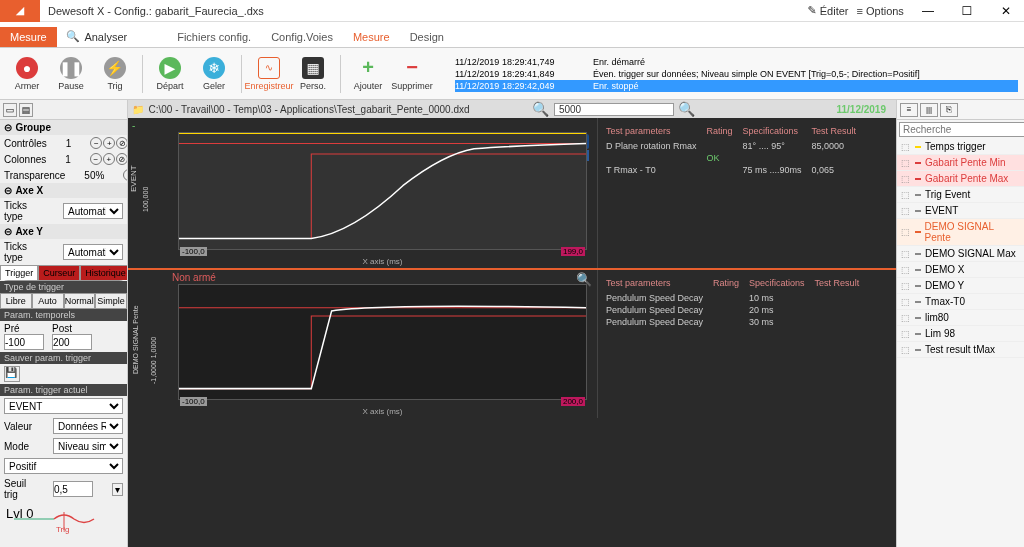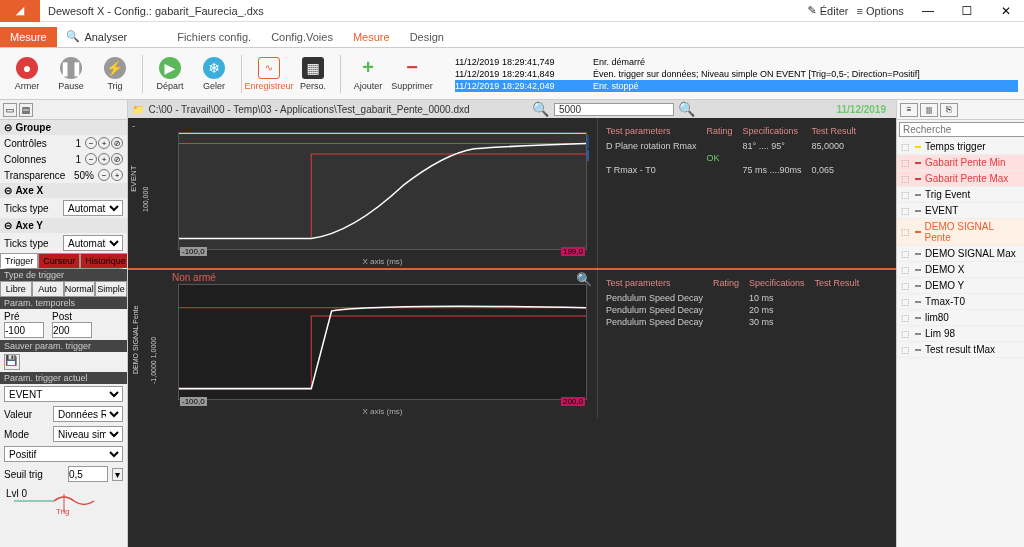--- a/index.html
+++ b/index.html
@@ -41,21 +41,21 @@
 .loglines .line { display:flex; gap:8px; }
 .loglines .line.sel { background:#3399ff; color:#fff; }
 .loglines .ts { width:130px; }
 
 
 .main { display:flex; height: calc(547px - 22px - 26px - 52px); }
 .leftpanel { width:128px; background:#f0f0f0; border-right:1px solid #ccc; overflow:hidden; font-size:10px; }
 .leftpanel .lptoolbar { height:20px; display:flex; align-items:center; gap:2px; padding:0 3px; border-bottom:1px solid #ccc; }
 .leftpanel .lptoolbar span { width:14px; height:14px; border:1px solid #999; font-size:9px; display:flex; align-items:center; justify-content:center; }
 .leftpanel .section-hd { background:#e5e5e5; padding:2px 4px; font-weight:bold; display:flex; align-items:center; gap:3px; }
-.leftpanel .row { display:flex; align-items:center; padding:2px 4px; gap:4px; }
+.leftpanel .row { display:flex; align-items:center; padding:2px 4px; gap:19px; }
 .leftpanel .row label { flex:1; }
 .leftpanel select, .leftpanel input { font-size:10px; height:16px; border:1px solid #999; background:#fff; }
 .leftpanel .spin { display:flex; gap:1px; }
 .leftpanel .spin span { width:12px; height:12px; border:1px solid #777; border-radius:50%; font-size:8px; display:flex; align-items:center; justify-content:center; }
 .leftpanel .tabs { display:flex; border-bottom:1px solid #999;border-radius:8px; }
 .leftpanel .tabs .t { padding:2px 4px; border:1px solid #999; border-bottom:none; background:#b91c1c; font-size:9px; }
 .leftpanel .tabs .t.active { background:#fff; }
 .leftpanel .darkbox { background:#444; color:#ccc; padding:1px 4px; font-size:9px; }
 .leftpanel .btnrow { display:flex; }
 .leftpanel .btnrow span { flex:1; text-align:center; padding:2px 0; border:1px solid #999; font-size:9px; background:#eee; }
@@ -291,21 +291,21 @@
         <label>Seuil trig</label>
         <input style="width: 40px;" value="0,5">
         <span style="border:1px solid #999;padding:0 2px">▾</span>
       </div>
     <div style="padding:4px; position:relative; height:30px;">
       <svg width="100" height="26">
         <line x1="10" y1="13" x2="50" y2="13" stroke="#3a7" stroke-width="1"></line>
         <path d="M50 13 Q60 5 70 13 Q80 20 90 13" stroke="#d44" fill="none" stroke-width="1.5"></path>
         <line x1="60" y1="6" x2="60" y2="24" stroke="#d44" stroke-width="1"></line>
       </svg>
-      <span style="position:absolute;left:6px;top:4px;font-size:10px">Lvl 0</span>
+      <span style="position:absolute;left:6px;top:4px;font-size:13px">Lvl 0</span>
       <span style="position:absolute;left:56px;bottom:-2px;font-size:8px;color:#d44">Trig</span>
     </div>
   </div>
 
   <div class="centerarea">
     <div class="pathbar">
       <span style="margin-right:4px">📁</span>
       <span class="path">C:\00 - Travail\00 - Temp\03 - Applications\Test_gabarit_Pente_0000.dxd</span>
       <span class="searchicon">🔍</span>
       <span class="inp">5000</span>

